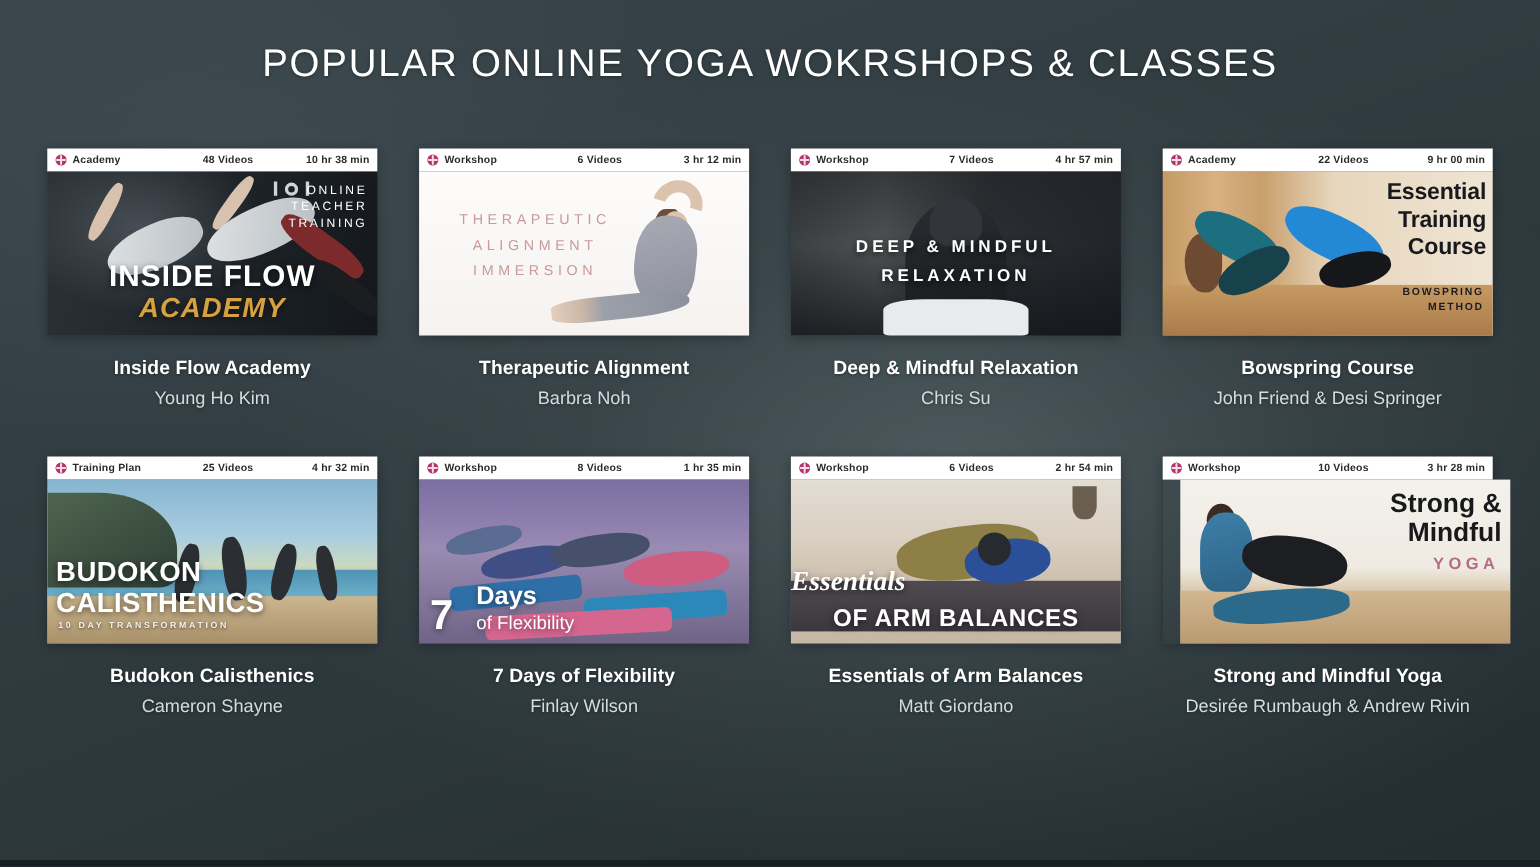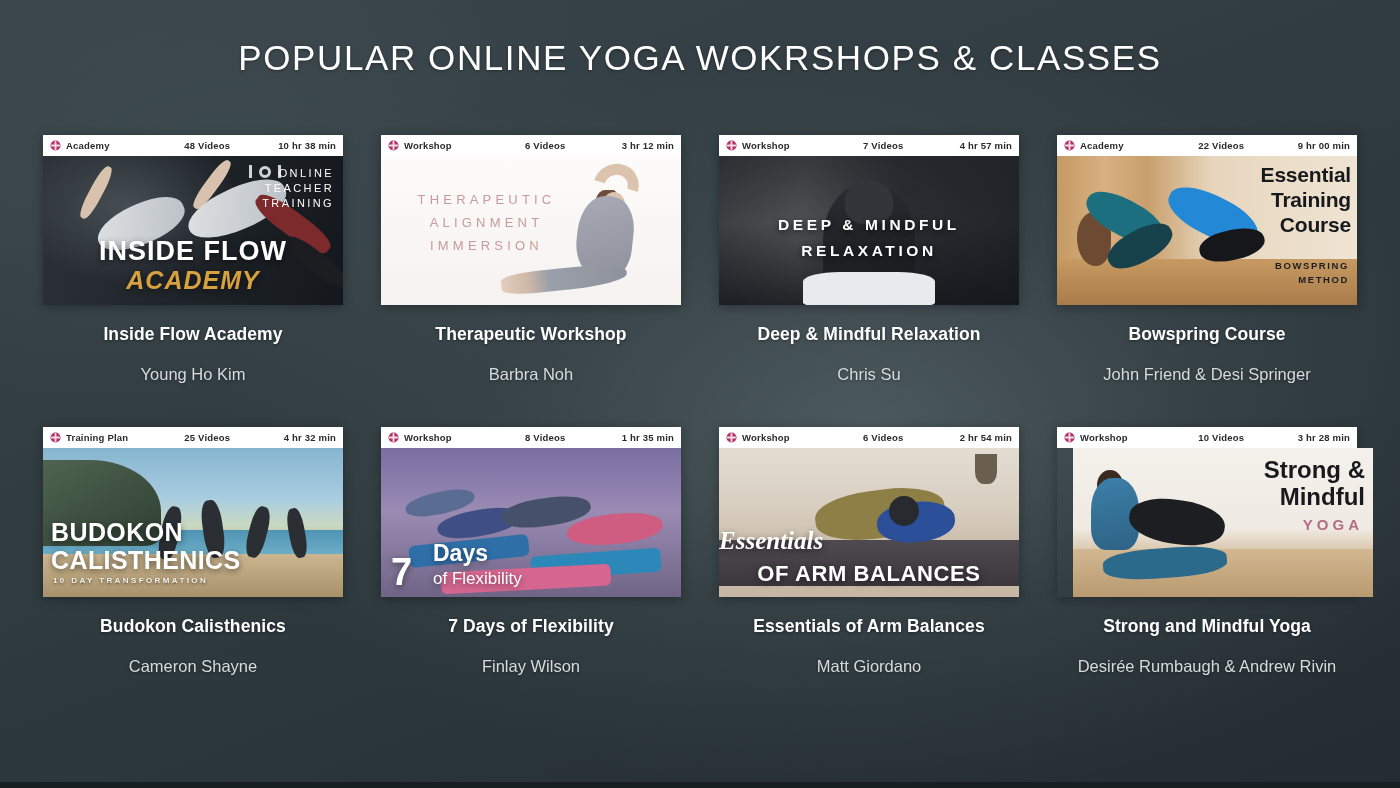--- a/index.html
+++ b/index.html
@@ -379,21 +379,21 @@
   .card-title {
     margin-top: 19px;
     text-align: center;
     color: #ffffff;
     font-size: 17.5px;
     font-weight: 700;
     letter-spacing: 0.1px;
     text-shadow: 0 1px 3px rgba(0,0,0,0.4);
   }
   .card-author {
-    margin-top: 13px;
+    margin-top: 1px;
     text-align: center;
     color: #d6dcdc;
     font-size: 16.5px;
     font-weight: 400;
     line-height: 33px;
     text-shadow: 0 1px 3px rgba(0,0,0,0.35);
   }
 </style>
 </head>
 <body>
@@ -463,21 +463,21 @@
           <div class="head"></div>
           <div class="torso"></div>
           <div class="legs"></div>
           <div class="thumb-text tx">
             <div>THERAPEUTIC</div>
             <div>ALIGNMENT</div>
             <div>IMMERSION</div>
           </div>
         </div>
       </div>
-      <div class="card-title">Therapeutic Workshop</div>
+      <div class="card-title">Therapeutic Alignment</div>
       <div class="card-author">Barbra Noh</div>
     </div>
 
     <div class="card">
       <div class="card-media">
         <div class="card-meta">
           <span class="meta-kind">
             <svg class="lotus-icon" viewBox="0 0 24 24">
                 <circle cx="12" cy="12" r="11" fill="#b4336b"></circle>
                 <rect x="10" y="2" width="4" height="20" rx="2" fill="#f3dde7"></rect>

